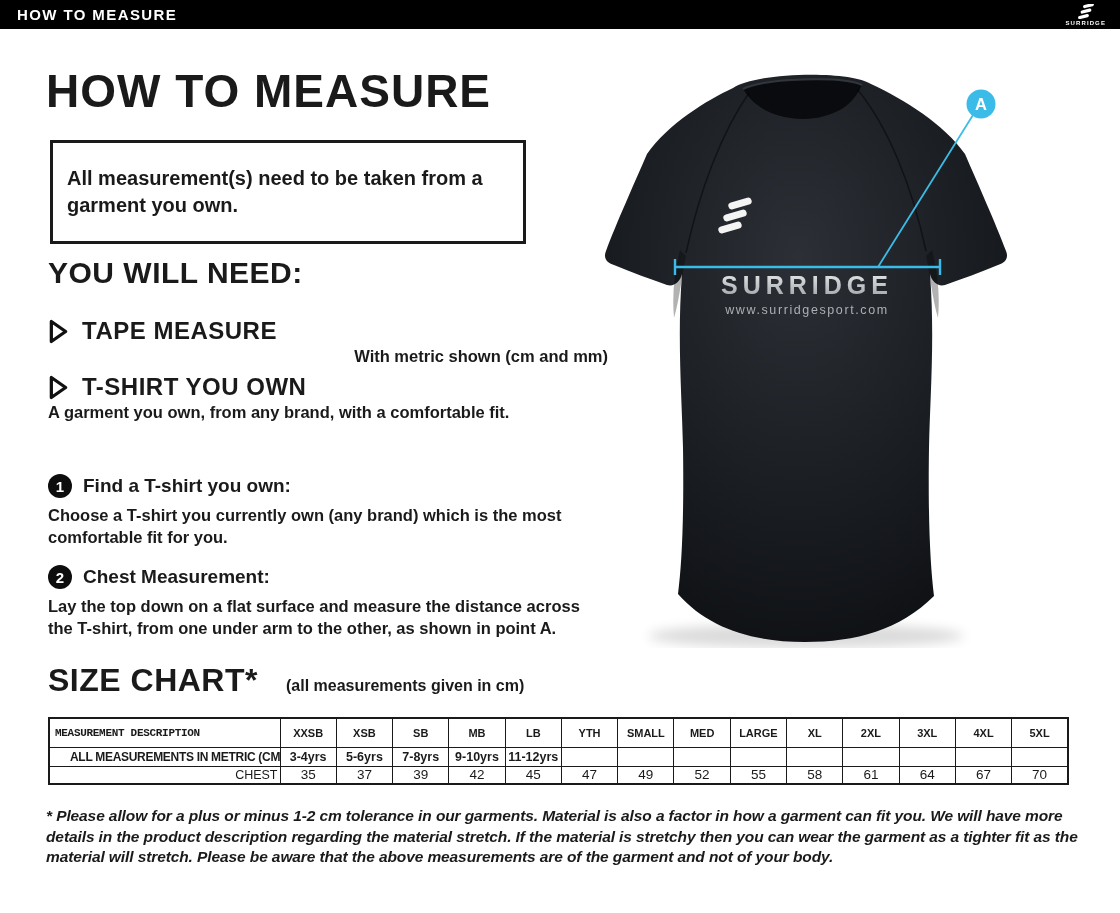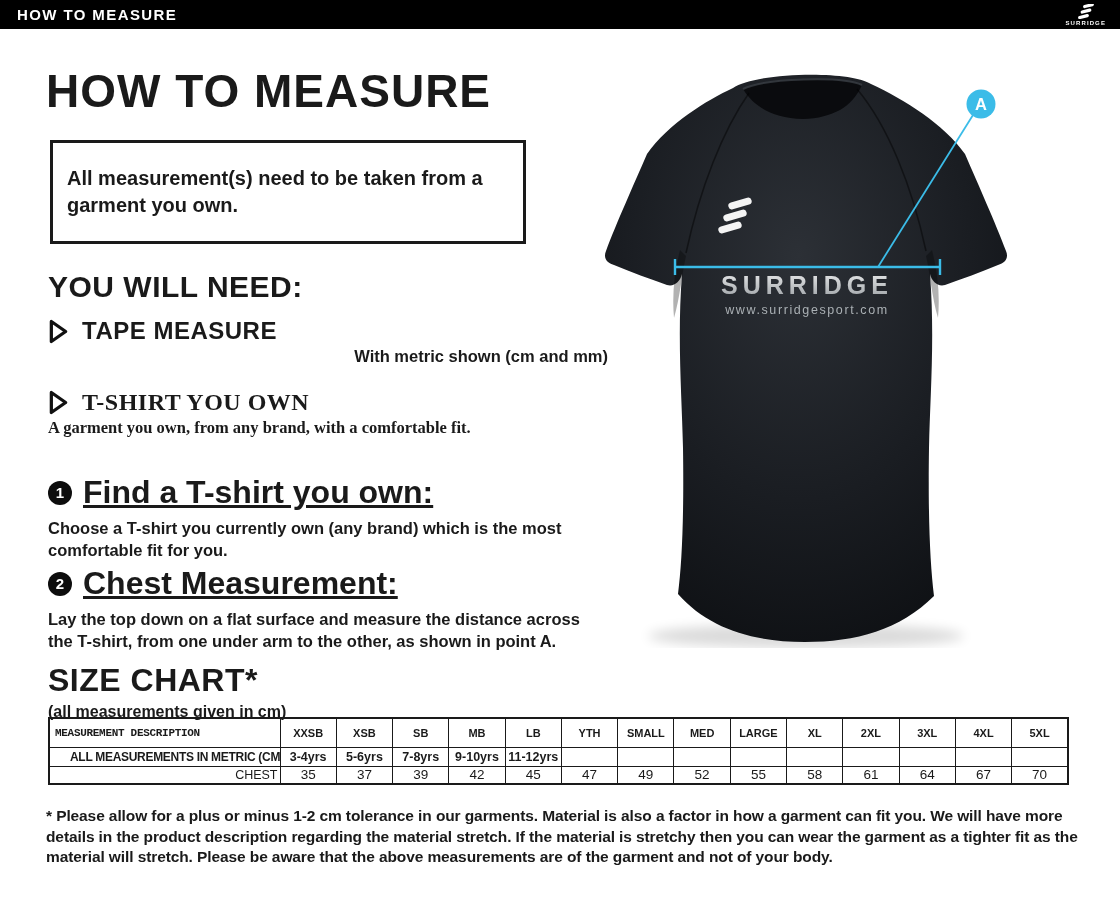--- a/index.html
+++ b/index.html
@@ -11,56 +11,56 @@
   .topbar { position:absolute; left:0; top:0; width:1120px; height:29px; background:#000;
             display:flex; align-items:center; justify-content:space-between; padding:0 14px 0 17px; }
   .topbar-title { color:#fff; font-size:15px; font-weight:700; letter-spacing:1.4px; }
   .brand-mini { display:flex; flex-direction:column; align-items:center; line-height:1; margin-top:1px; }
   .brand-mini-text { color:#fff; font-size:6px; font-weight:700; letter-spacing:1.1px; margin-top:1px; }
 
   
   .h1 { position:absolute; left:46px; top:64px; font-size:46px; font-weight:700; letter-spacing:1px; white-space:nowrap; }
   .notice { position:absolute; left:50px; top:140px; width:476px; border:3px solid #1a1a1a;
             padding:22px 14px; font-size:20px; font-weight:700; line-height:1.35; }
-  .ywn { position:absolute; left:48px; top:270px; font-size:30px; font-weight:700; letter-spacing:.5px; }
+  .ywn { position:absolute; left:48px; top:256px; font-size:30px; font-weight:700; letter-spacing:.5px; }
 
   .need { position:absolute; left:48px; width:560px; }
   .need-head { display:flex; align-items:center; gap:13px; }
   .need-title { font-size:24px; font-weight:700; letter-spacing:.5px; }
   .need-desc { font-size:16.5px; font-weight:700; margin-top:2px; }
   #need-0 { top:317px;text-align:right; }
-  #need-1 { top:389px;font-family:Liberation Serif, serif; }
+  #need-1 { top:373px; }
 
   .step { position:absolute; left:48px; width:545px; }
   .step-head { display:flex; align-items:center; gap:11px; }
   .step-num { width:24px; height:24px; border-radius:50%; background:#0d0d0d; color:#fff;
               font-size:15px; font-weight:700; display:flex; align-items:center; justify-content:center; }
-  .step-title { font-size:32px; font-weight:700;text-decoration:underline; }
+  .step-title { font-size:19px; font-weight:700; }
   .step-desc { font-size:16.5px; font-weight:700; line-height:1.33; margin-top:7px; }
   #step-0 { top:474px; }
   #step-1 { top:565px; }
 
-  .sc-head { position:absolute; left:48px; top:662px; display:flex; align-items:baseline; gap:4px;flex-direction:column; }
+  .sc-head { position:absolute; left:48px; top:662px; display:flex; align-items:baseline; gap:28px; }
   .sc-title { font-size:32px; font-weight:700; letter-spacing:.5px; }
   .sc-sub { font-size:16px; font-weight:700; }
 
   
   table.size { position:absolute; left:48px; top:717px; width:1021px;
                border-collapse:collapse; table-layout:fixed; border:2.5px solid #1a1a1a; }
   table.size th, table.size td { border:1.5px solid #1a1a1a; text-align:center; padding:0 2px;
                white-space:nowrap; overflow:hidden; }
   table.size thead th { height:29px; font-size:11px; font-weight:700; }
   table.size thead th.desc { font-size:11px; text-align:left; padding-left:5px; letter-spacing:-0.3px;font-family:Liberation Mono, monospace; }
   tr.row-metric td { height:19px; font-size:12.5px; font-weight:700; }
   tr.row-metric td.desc { font-size:12px; text-align:left; padding-left:20px; letter-spacing:-0.3px; }
   tr.row-chest td { height:18px; font-size:13.5px; font-weight:400; }
   tr.row-chest td.desc { font-size:12.5px; text-align:right; padding-left:4px; }
 
   .disclaimer { position:absolute; left:46px; top:806px; width:1050px; font-size:15.5px;
-                font-weight:700; line-height:1.33; letter-spacing:-0.1px; }
+                font-weight:700; font-style:italic; line-height:1.33; letter-spacing:-0.1px; }
 
   
   .shirt-wrap { position:absolute; left:600px; top:58px; width:460px; height:590px; }
 </style>
 </head>
 <body>
 
 <div id="canvas">
 
   <div class="topbar">

